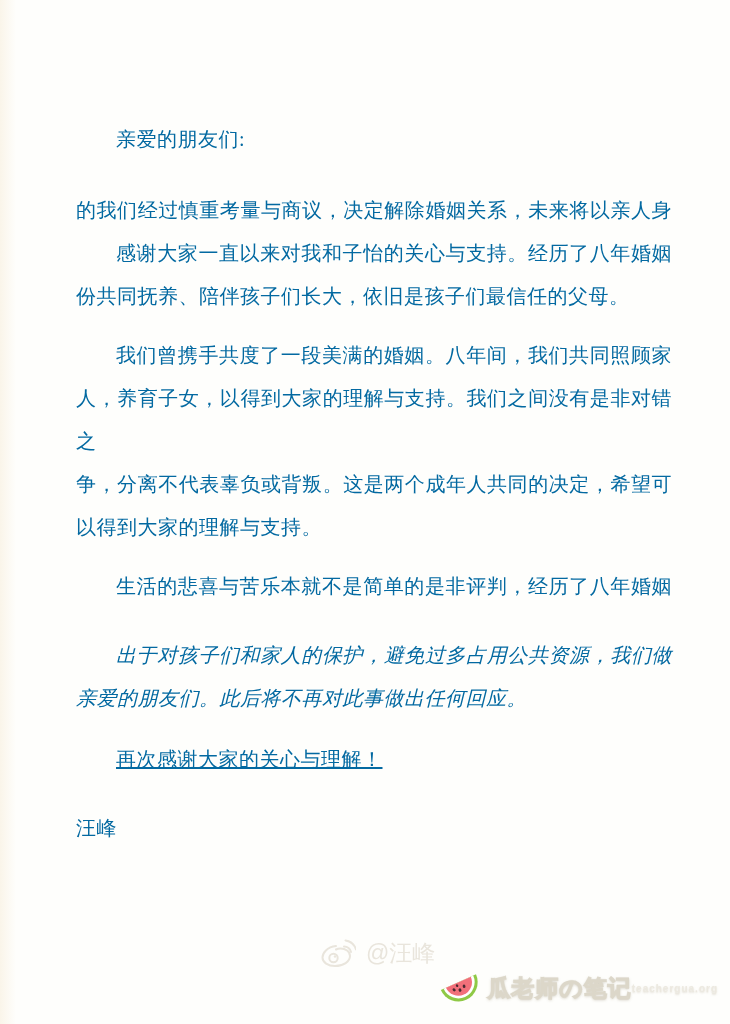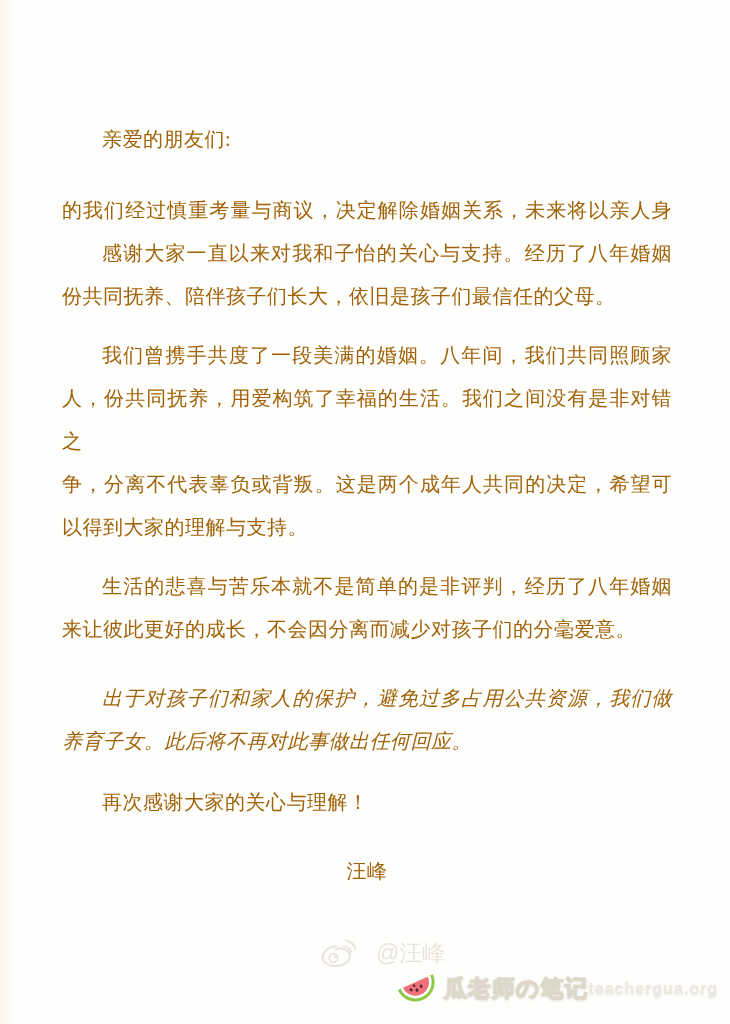--- a/index.html
+++ b/index.html
@@ -16,53 +16,54 @@
   }
   
   .page::before {
     content: ""; position: absolute; left: 0; top: 0; bottom: 0; width: 16px;
     background: linear-gradient(90deg, rgba(247,239,221,0.6), rgba(247,239,221,0));
     pointer-events: none;
   }
 
   .letter {
     position: absolute;
-    left: 62px; right: 58px; top: 118px;
+    left: 76px; right: 58px; top: 118px;
     font-size: 20px;
     line-height: 43px;
-    color: #a16207;
+    color: #0369a1;
     letter-spacing: 0.5px;
   }
   .salutation {
     padding-left: 40px;
     margin-bottom: 28px;
   }
   .para { margin-bottom: 16px; }
   .para:nth-child(3) { margin-bottom: 26px; }
   .para:nth-child(4) { margin-bottom: 18px; font-style: italic; }
   .line {
     text-align: justify;
     text-align-last: justify;
   }
   .line.first { padding-left: 40px; }
   .line.last  { text-align-last: left; }
   .closing {
     padding-left: 40px;
     margin-top: 0;
+    text-decoration: underline;
   }
   .signature {
     margin-top: 26px;
-    text-align: center;
+    text-align: left;
   }
 
   
   .wm-left {
     position: absolute;
     left: 320px; top: 938px;
-    display: flex; align-items: center; gap: 20px;
+    display: flex; align-items: center; gap: 10px;
     color: #e9e5dc;
     font-size: 23px;
     font-family: "Liberation Sans", "DejaVu Sans", sans-serif;
     user-select: none;
   }
   .wm-left svg { display: block; }
 
   .wm-right {
     position: absolute;
     right: 12px; top: 968px;
@@ -76,21 +77,21 @@
   .wm-title {
     font-size: 23px;
     font-weight: bold;
     color: #ffffff;
     -webkit-text-stroke: 1px #dcd7c9;
     text-shadow: 0 1px 3px rgba(198,192,176,0.85), 0 0 1px rgba(198,192,176,0.9);
     letter-spacing: 1px;
   }
   .wm-url {
     margin-top: 1px;
-    font-size: 16px;
+    font-size: 10px;
     font-weight: bold;
     color: #ece9e0;
     text-shadow: 0 1px 2px rgba(205,199,184,0.55);
     letter-spacing: 1px;
   }
   .melon { transform: rotate(-24deg); }
 </style>
 </head>
 <body>
 
@@ -100,31 +101,30 @@
     <div class="salutation">亲爱的朋友们:</div>
 
     <div id="paragraphs">
         <div class="para">
           <div class="line">的我们经过慎重考量与商议，决定解除婚姻关系，未来将以亲人身</div>
           <div class="line first">感谢大家一直以来对我和子怡的关心与支持。经历了八年婚姻</div>
           <div class="line last">份共同抚养、陪伴孩子们长大，依旧是孩子们最信任的父母。</div>
         </div>
         <div class="para">
           <div class="line first">我们曾携手共度了一段美满的婚姻。八年间，我们共同照顾家</div>
-          <div class="line">人，份共同抚养，用爱构筑了幸福的生活。我们之间没有是非对错之</div>
+          <div class="line">人，养育子女，以得到大家的理解与支持。我们之间没有是非对错之</div>
           <div class="line">争，分离不代表辜负或背叛。这是两个成年人共同的决定，希望可</div>
           <div class="line last">以得到大家的理解与支持。</div>
         </div>
         <div class="para">
           <div class="line first">生活的悲喜与苦乐本就不是简单的是非评判，经历了八年婚姻</div>
-          <div class="line last">来让彼此更好的成长，不会因分离而减少对孩子们的分毫爱意。</div>
         </div>
         <div class="para">
           <div class="line first">出于对孩子们和家人的保护，避免过多占用公共资源，我们做</div>
-          <div class="line last">养育子女。此后将不再对此事做出任何回应。</div>
+          <div class="line last">亲爱的朋友们。此后将不再对此事做出任何回应。</div>
         </div>
       </div>
 
     <div class="closing">再次感谢大家的关心与理解！</div>
 
     <div class="signature">汪峰</div>
   </div>
 
   <div class="wm-left">
     <span>

